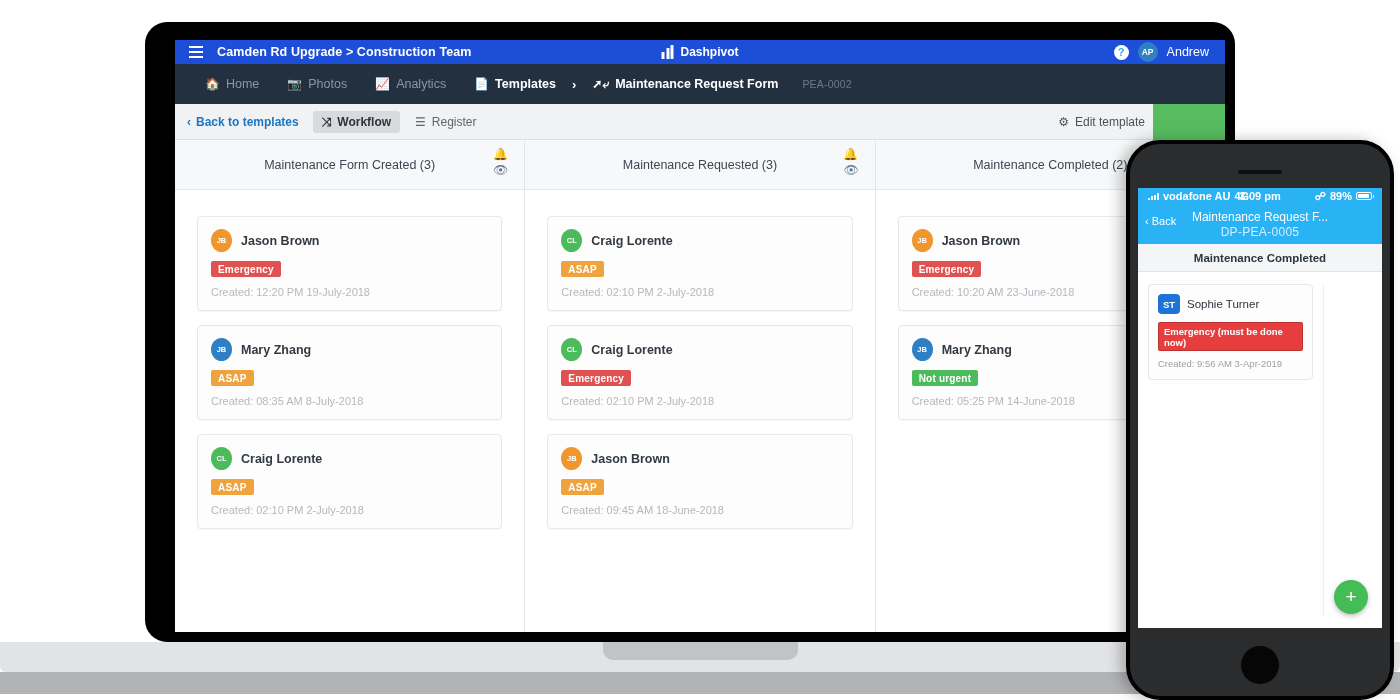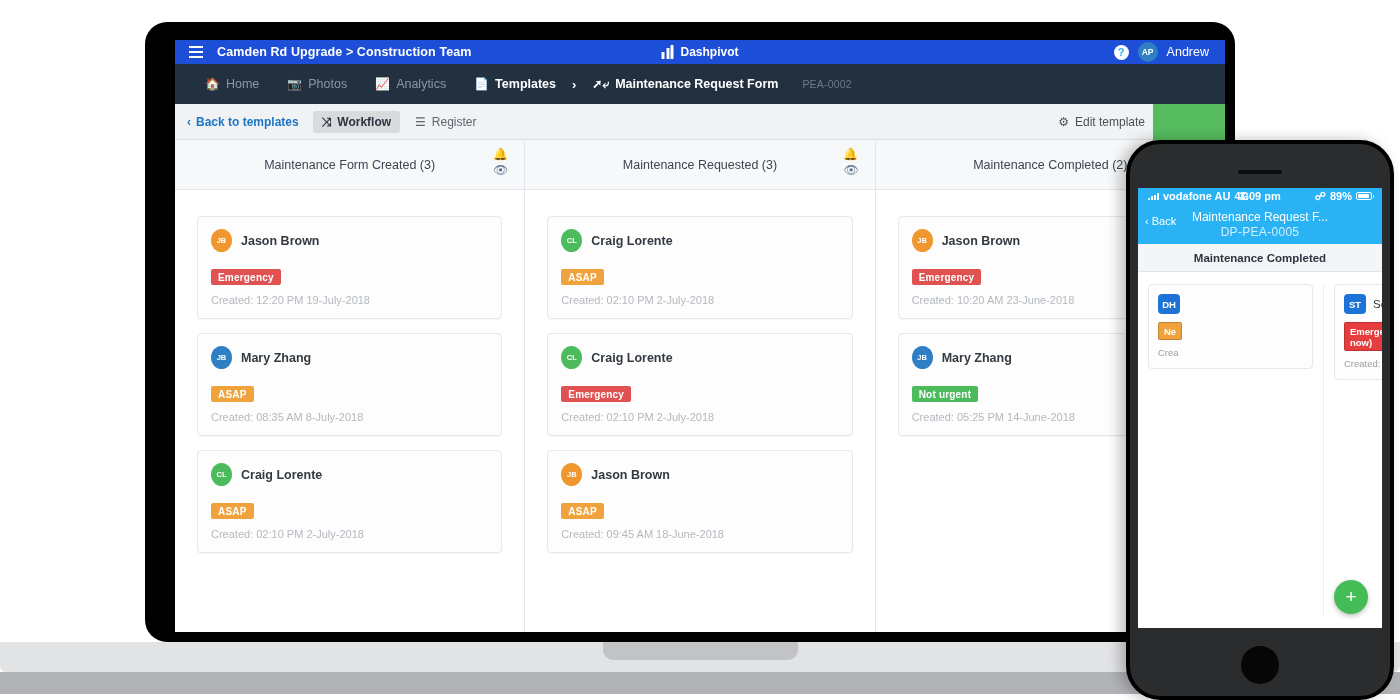--- a/index.html
+++ b/index.html
@@ -129,21 +129,21 @@
     padding: 12px 13px 12px 13px; margin-bottom: 14px;
     box-shadow: 0 1px 1px rgba(0,0,0,.03);
   }
   .card-head { display: flex; align-items: center; gap: 9px; }
   .avatar {
     width: 21px; height: 23px; border-radius: 50%; color: #fff; font-size: 7.5px;
     font-weight: bold; display: flex; align-items: center; justify-content: center; flex: 0 0 auto;
   }
   .card-name { font-size: 12.5px; font-weight: bold; color: #333a42; }
   .tag {
-    display: inline-block; margin-top: 17px; padding: 2.5px 7px; border-radius: 2px;
+    display: inline-block; margin-top: 9px; padding: 2.5px 7px; border-radius: 2px;
     color: #fff; font-size: 10px; font-weight: bold; letter-spacing: .2px;
   }
   .card-date { margin-top: 9px; font-size: 11px; color: #b4b9bf; }
 
   
   .phone { position: absolute; left: 1126px; top: 140px; width: 268px; height: 560px; }
   .phone-body {
     position: absolute; inset: 0; background: #2a2c2e; border-radius: 34px;
     border: 4px solid #000; box-shadow: -6px 0 14px rgba(0,0,0,.25);
   }
@@ -435,30 +435,20 @@
         <div class="phone-title">Maintenance Request F...</div>
         <div class="phone-sub">DP-PEA-0005</div>
       </div>
 
       <div class="phone-section">Maintenance Completed</div>
 
       <div class="phone-board" id="phone-board">
           <div class="p-col">
             <div class="p-card">
               <div class="p-head">
-                <div class="p-badge" style="background:#1d74d6">DH</div>
-                <div class="p-name"></div>
-              </div>
-              <div><span class="p-tag" style="background:#f0a33c;border:1px solid rgba(0,0,0,.18)">Ne</span></div>
-              <div class="p-date">Crea</div>
-            </div>
-          </div>
-          <div class="p-col">
-            <div class="p-card">
-              <div class="p-head">
                 <div class="p-badge" style="background:#1d74d6">ST</div>
                 <div class="p-name">Sophie Turner</div>
               </div>
               <div><span class="p-tag" style="background:#e63e3e;border:1px solid rgba(0,0,0,.18)">Emergency (must be done now)</span></div>
               <div class="p-date">Created: 9:56 AM  3-Apr-2019</div>
             </div>
           </div>
         <div class="fab">
           <span>+</span>
         </div>

